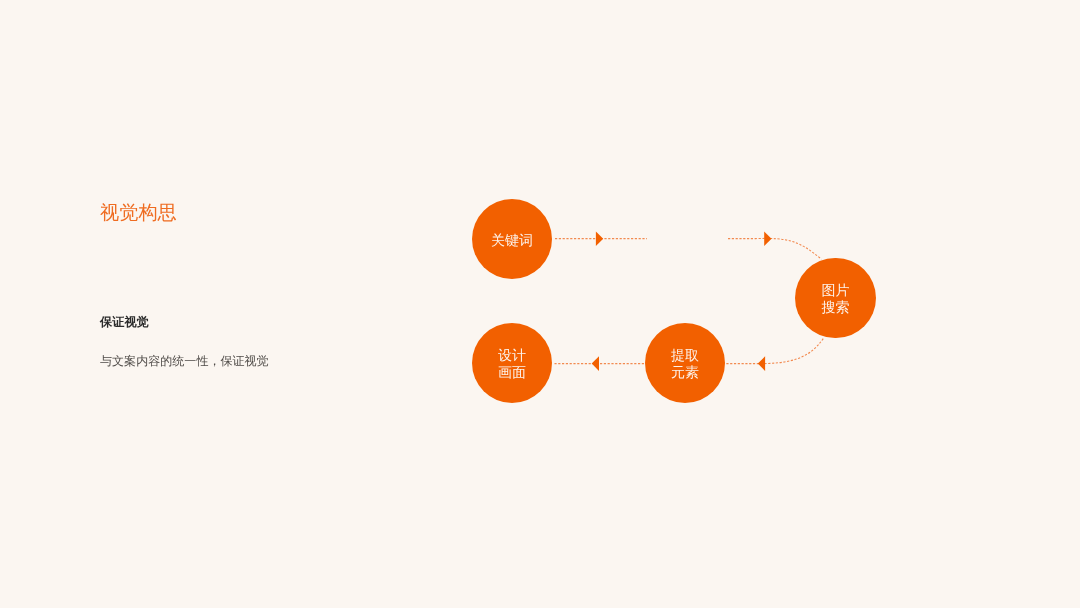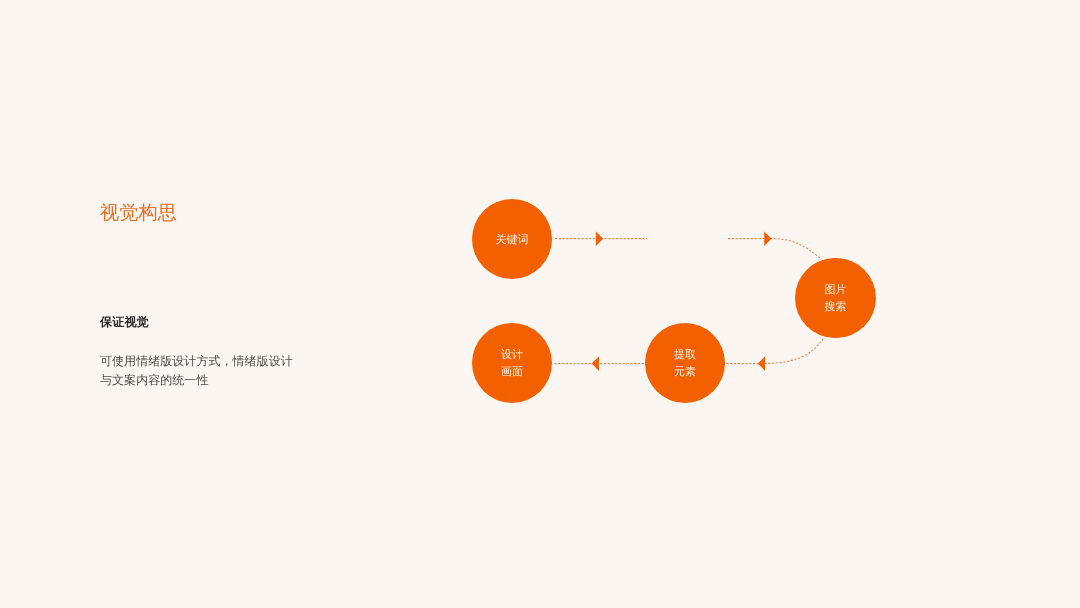--- a/index.html
+++ b/index.html
@@ -39,42 +39,41 @@
 
   
   .diagram{position:absolute;left:0;top:0;width:1080px;height:608px;}
   .connectors{position:absolute;left:0;top:0;width:1080px;height:608px;}
   .node{
     position:absolute;border-radius:50%;
     background:#F26000;color:#FDF3EB;
     display:flex;align-items:center;justify-content:center;
     text-align:center;
     font-family:"Liberation Sans",sans-serif;
-    font-size:11px;line-height:17px;font-weight:400;
+    font-size:14px;line-height:17px;font-weight:400;
     will-change:opacity;
   }
   .node-label{display:block;position:relative;top:1.4px;will-change:opacity;}
 
   .node-keyword      {left:471.8px; top:198.7px; width:80.6px; height:80.6px;}
   .node-derived      {left:646.8px; top:198.7px; width:80.6px; height:80.6px;}
   .node-image-search {left:795.3px; top:257.5px; width:80.6px; height:80.6px;}
   .node-extract      {left:644.8px; top:322.7px; width:80.6px; height:80.6px;}
   .node-design       {left:471.8px; top:322.7px; width:80.6px; height:80.6px;}
 </style>
 </head>
 <body style="background: rgb(251, 246, 241);">
 
 <div class="slide" style="background: rgb(251, 246, 241);">
 
   <div class="left-panel">
     <div class="title" style="color: rgb(239, 108, 33);">视觉构思</div>
     <div class="sub-title" style="color: rgb(43, 43, 43);">保证视觉</div>
     <div class="body-text" style="color: rgb(78, 74, 71);">
-      <div>可使用情绪版设计方式，情绪版设计</div>
-      <div>与文案内容的统一性</div>
+      <div>与文案内容的统一性，保证视觉</div>
     </div>
   </div>
 
   <div class="diagram">
 
     <svg class="connectors" width="1080" height="608" viewBox="0 0 1080 608">
       <g id="dash-group" fill="none" stroke="#F28A50" stroke-width="1.1" stroke-dasharray="2.2 1.6" stroke-linecap="butt">
         <path d="M555,238.6 L647,238.6"></path>
         <path d="M728,238.6 L756,238.6 C790,237.5 799,241 821.5,259.2"></path>
         <path d="M823.2,338.6 C809,359.5 788,364 756,363.6 L726,363.6"></path>

